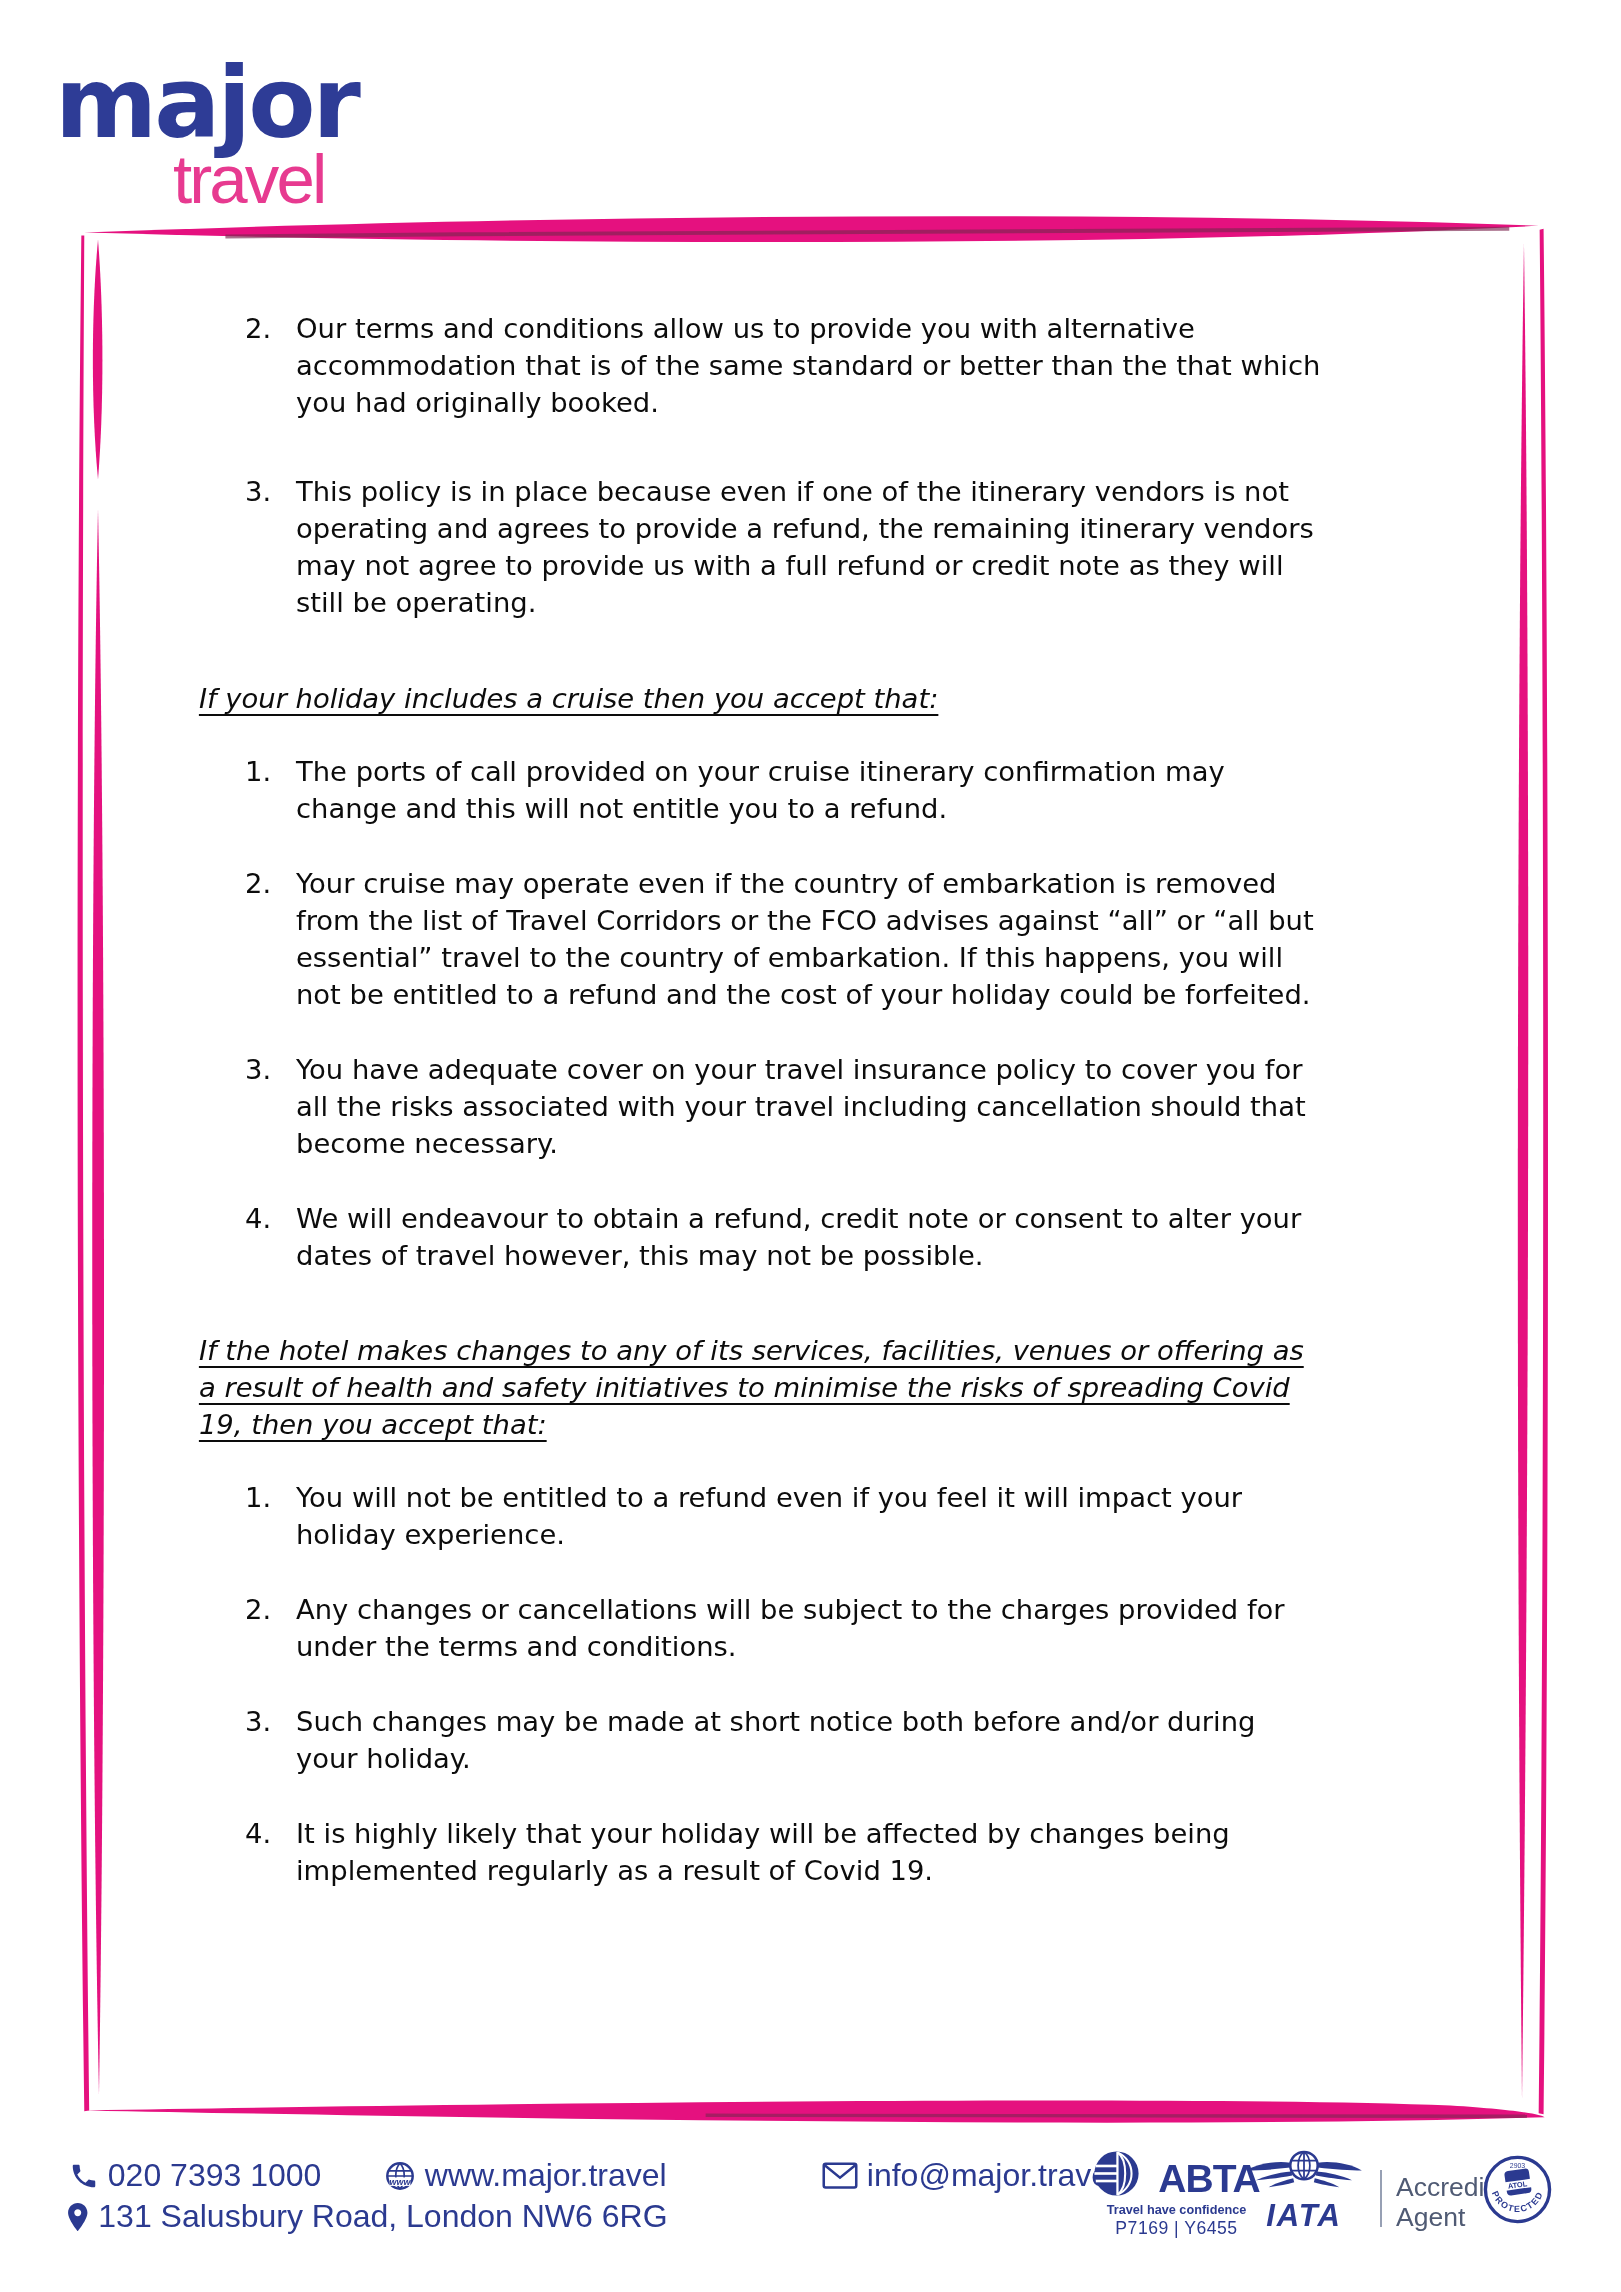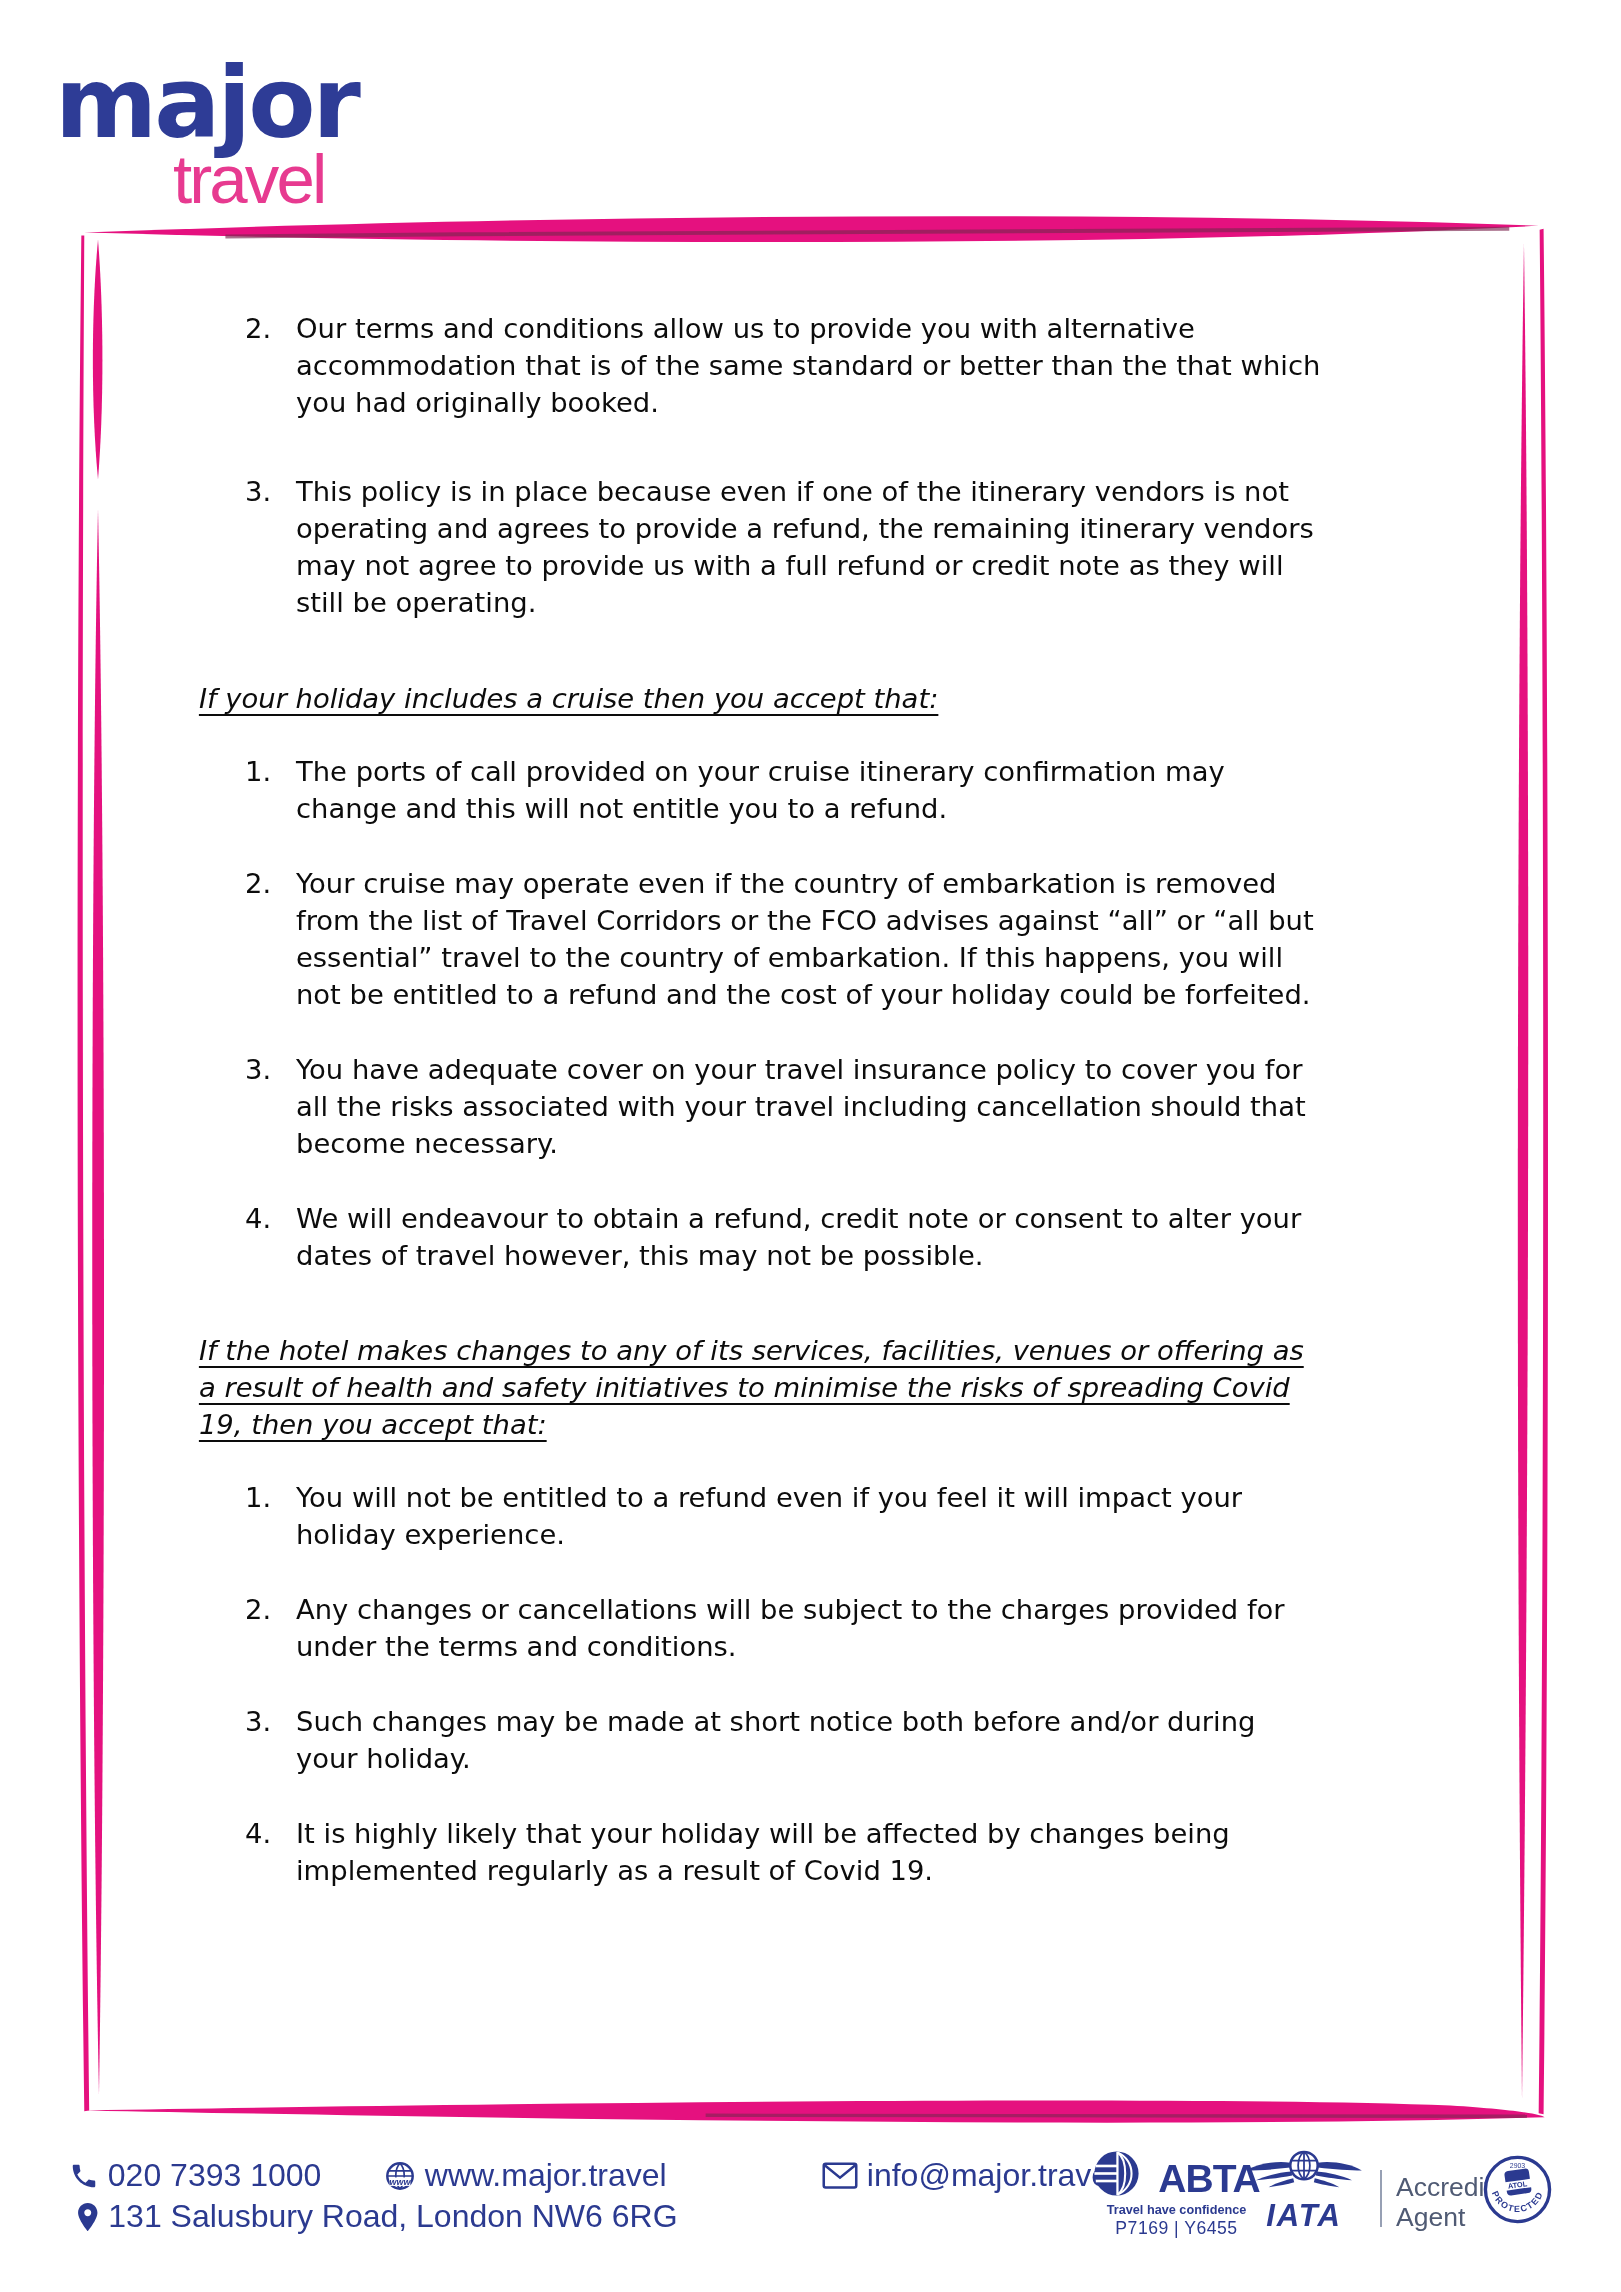--- a/index.html
+++ b/index.html
@@ -174,21 +174,21 @@
 <div class="footer-row" style="left:774px;top:2157px;padding-left:48px;">
   <span class="ic">
     <svg width="36" height="27.4" viewBox="0 0 37 28">
       <rect x="1.8" y="1.8" width="33.4" height="24.4" rx="2" fill="none" stroke="#2b3a90" stroke-width="2.6"></rect>
       <path d="M2.5 3 L18.5 16 L34.5 3" fill="none" stroke="#2b3a90" stroke-width="2.6"></path>
     </svg>
   </span>
   <span>info@major.travel</span>
 </div>
 
-<div class="footer-row" style="left:76px;top:2198px;justify-content:flex-end;">
+<div class="footer-row" style="left:66px;top:2198px;justify-content:flex-end;">
   <span class="ic">
     <svg width="23.5" height="30" viewBox="0 0 24 31">
         <path fill="#2b3a90" d="M12 1C6.5 1 2 5.5 2 11c0 7.2 10 19 10 19s10-11.8 10-19c0-5.5-4.5-10-10-10zm0 13.6c-2 0-3.6-1.6-3.6-3.6S10 7.4 12 7.4s3.6 1.6 3.6 3.6-1.6 3.6-3.6 3.6z"></path>
       </svg>
   </span>
   <span>131 Salusbury Road, London NW6 6RG</span>
 </div>
 
 <div class="abta">
   <div class="abta-top">

